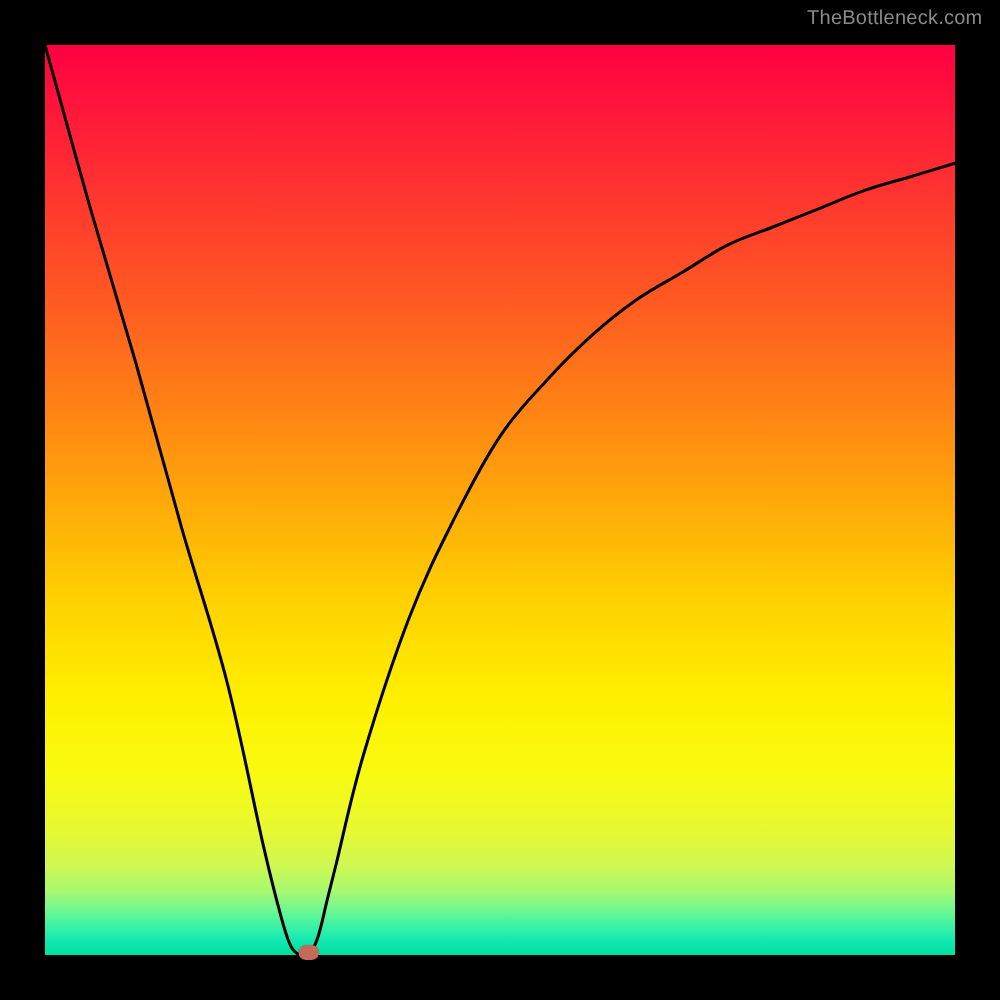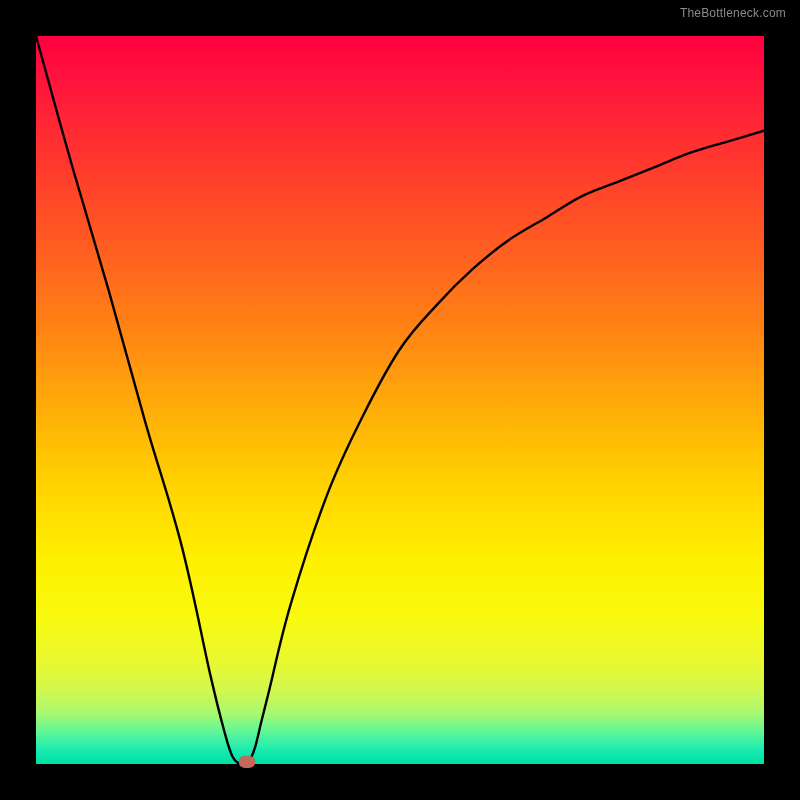--- a/index.html
+++ b/index.html
@@ -56,21 +56,21 @@
     border-radius: 6px / 5px;
     background: #c36a5a;
     box-shadow: 0 0 0 0.5px rgba(0,0,0,0.1);
   }
   .watermark {
     position: absolute;
     top: 6px;
     right: 14px;
     color: #8a8a8a;
     font-family: Arial, Helvetica, sans-serif;
-    font-size: 12px;
+    font-size: 16px;
     letter-spacing: 0.2px;
     user-select: none;
   }
 </style>
 </head>
 <body>
 
 <div class="frame">
   <div class="plot-area">
     <svg class="curve" viewBox="0 0 728 728" preserveAspectRatio="none">

